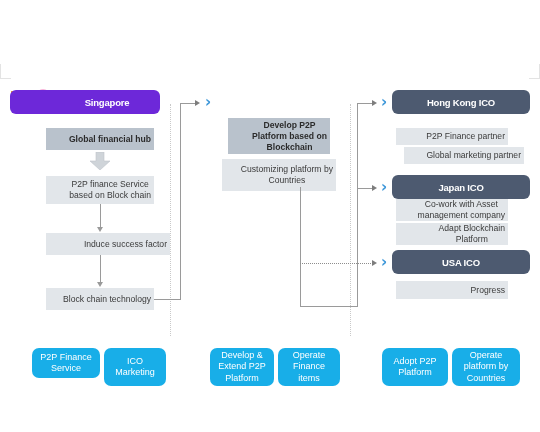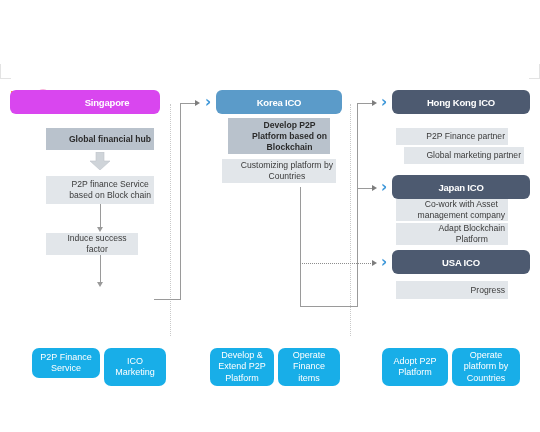--- a/index.html
+++ b/index.html
@@ -44,21 +44,21 @@
     border-radius: 6px;
     color: #ffffff;
     font-size: 9.5px;
     font-weight: bold;
     letter-spacing: -0.2px;
     display: flex;
     align-items: center;
     justify-content: center;
     box-sizing: border-box;
   }
-  .hdr-singapore { background: #d946ef; }
+  .hdr-singapore { background: #6d28d9; }
   .hdr-korea     { background: #5b9bc9; }
   .hdr-dark      { background: #4d5a70; }
 
   
   .chev {
     position: absolute;
     font-size: 15px;
     font-weight: bold;
     color: #3d97d9;
     line-height: 1;
@@ -200,45 +200,45 @@
   </div>
 
   <div class="box box-light" style="left:46px; top:176px; width:108px; height:28px;">
     <span style="white-space:pre-line;">P2P finance Service
 based on Block chain</span>
   </div>
 
   <div class="vline" style="left:100px; top:204px; height:24px;"></div>
   <div class="arrow-d" style="left:96.8px; top:227px;"></div>
 
-  <div class="box box-light" style="left:46px; top:233px; width:92px; height:22px;padding-left:13px;">
+  <div class="box box-light" style="left:46px; top:233px; width:124px; height:22px;padding-left:13px;">
     <span>Induce success factor</span>
   </div>
 
   <div class="vline" style="left:100px; top:255px; height:28px;"></div>
   <div class="arrow-d" style="left:96.8px; top:282px;"></div>
 
+  <div class="box box-light" style="left:46px; top:288px; width:108px; height:22px;">
+    <span>Block chain technology</span>
+  </div>
 
   <div class="hline" style="left:154px; top:299px; width:26px;"></div>
   <div class="vline" style="left:180px; top:103px; height:197px;"></div>
   <div class="hline" style="left:180px; top:103px; width:16px;"></div>
   <div class="arrow-r" style="left:195px; top:99.8px;"></div>
 
   <div class="chev" style="left:205px; top:95px;">›</div>
-  <div class="hdr hdr-korea" style="left:216px; top:90px; width:126px;">
-    <span>Korea ICO</span>
-  </div>
 
   <div class="box box-strong" style="left:228px; top:118px; width:102px; height:36px;">
     <span style="white-space:pre-line;">Develop P2P
 Platform based on
 Blockchain</span>
   </div>
 
-  <div class="box box-light" style="left:222px; top:159px; width:114px; height:24px;">
+  <div class="box box-light" style="left:222px; top:159px; width:114px; height:32px;">
     <span style="white-space:pre-line;">Customizing platform by
 Countries</span>
   </div>
 
   <div class="vline" style="left:300px; top:187px; height:120px;"></div>
   <div class="hline" style="left:300px; top:306px; width:58px;"></div>
   <div class="vline" style="left:357px; top:103px; height:204px;"></div>
   <div class="hline" style="left:357px; top:103px; width:16px;"></div>
   <div class="arrow-r" style="left:372px; top:99.8px;"></div>
   <div class="hline" style="left:357px; top:188px; width:16px;"></div>

